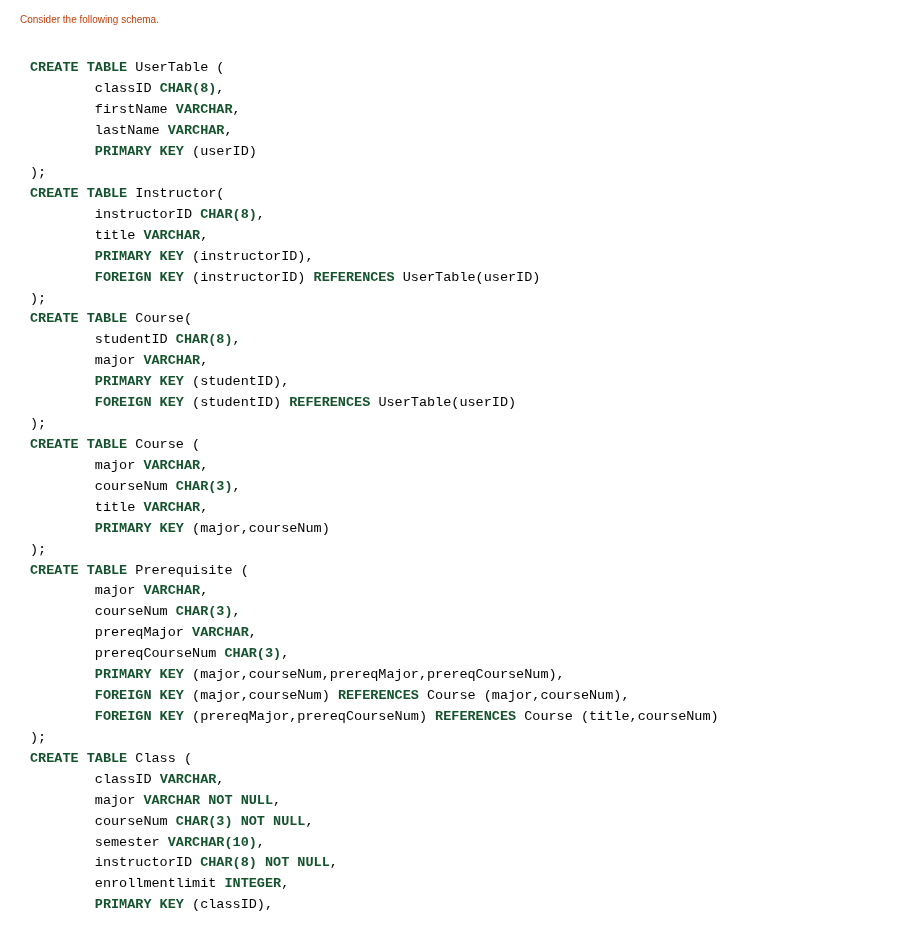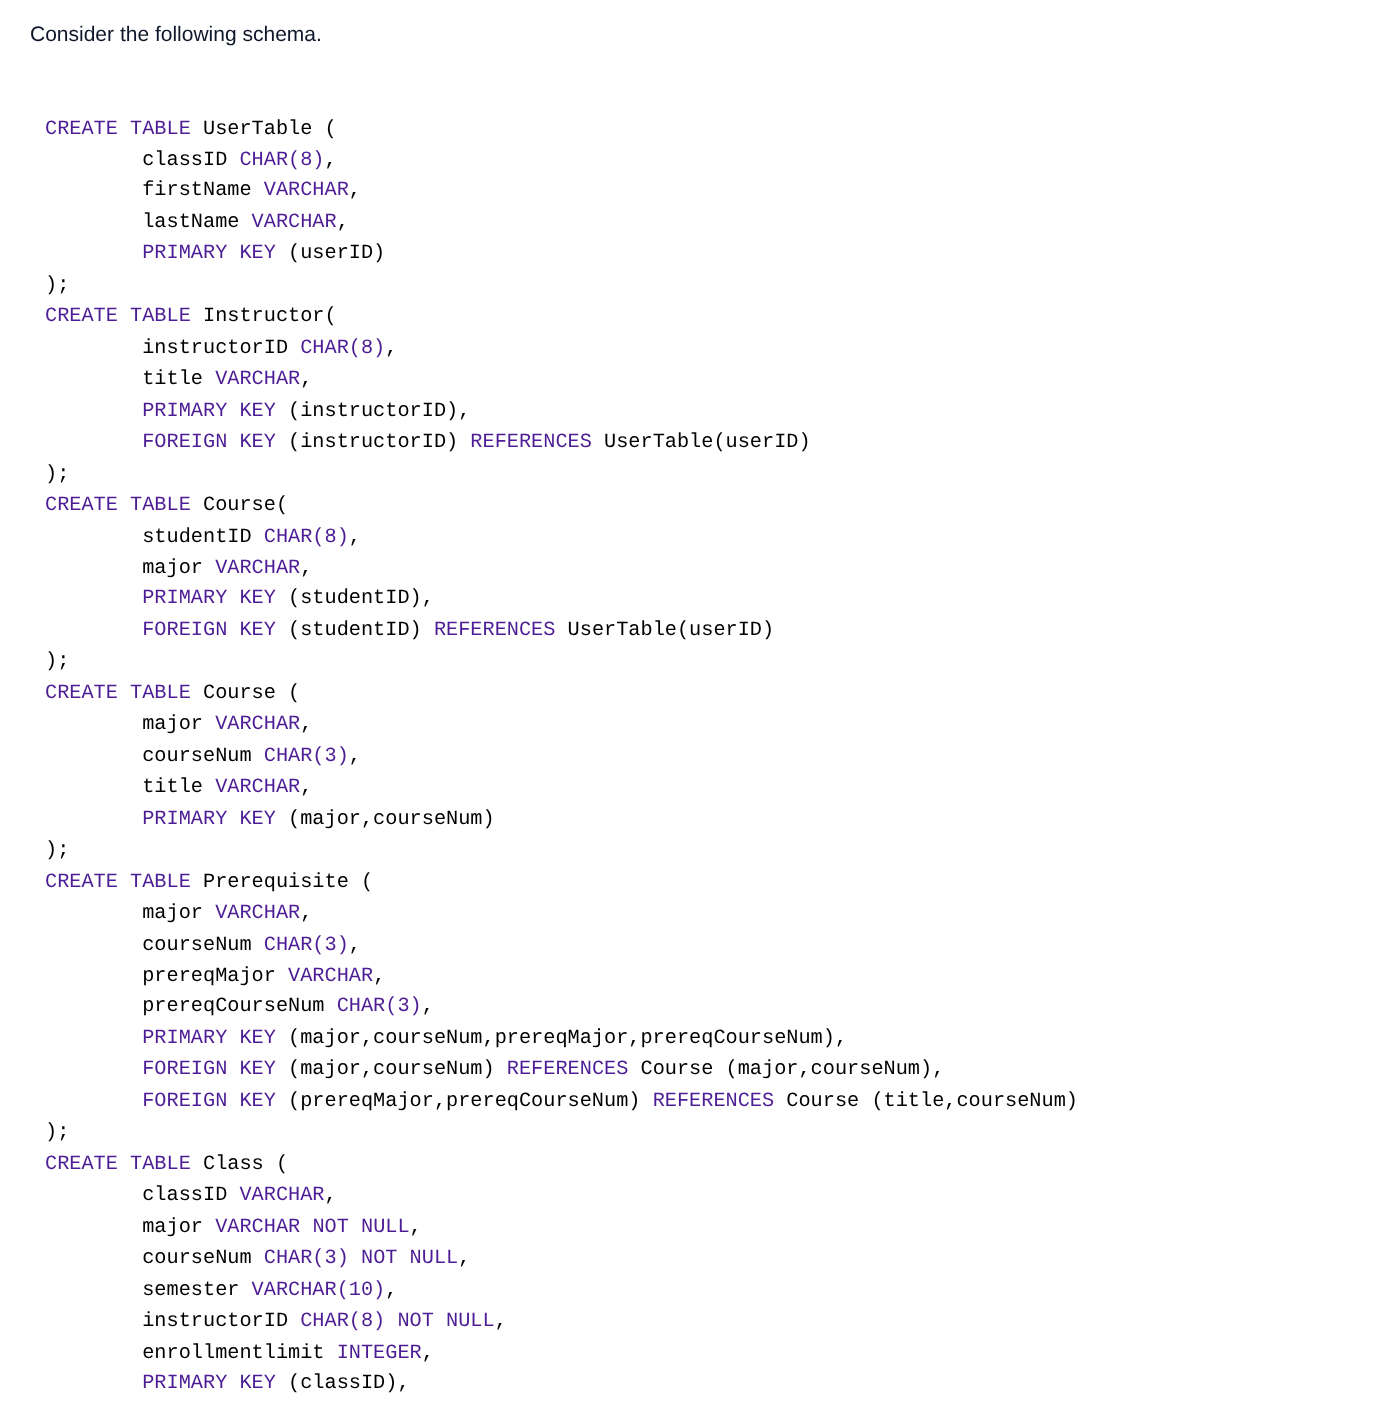--- a/index.html
+++ b/index.html
@@ -10,30 +10,30 @@
     body {
       background: #ffffff;
       font-family: 'Courier New', Courier, monospace;
       font-size: 13.5px;
       line-height: 1.55;
       color: #000000;
       padding: 12px 20px;
     }
     .intro-text {
       font-family: Arial, sans-serif;
-      font-size: 14px;
-      color: #0f172a;
-      margin-bottom: 22px;
+      font-size: 10px;
+      color: #c2410c;
+      margin-bottom: 10px;
     }
     .code-block {
       padding-left: 10px;
     }
     .kw {
-      color: #4c1d95;
-      font-weight: normal;
+      color: #14532d;
+      font-weight: bold;
     }
     .plain {
       color: #000000;
     }
     .line {
       white-space: pre;
       display: block;
     }
   </style>
 </head>

